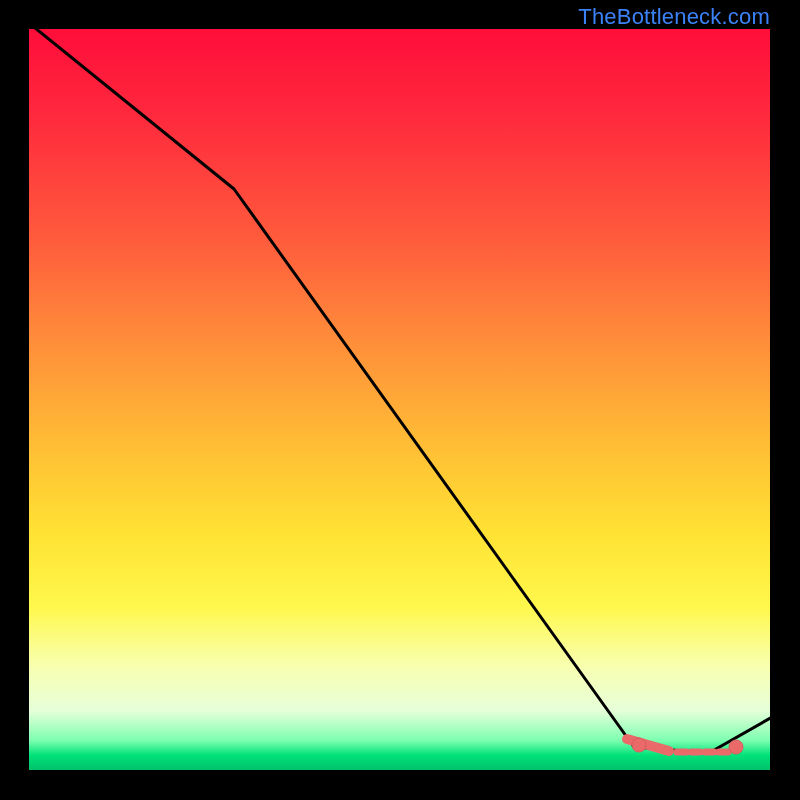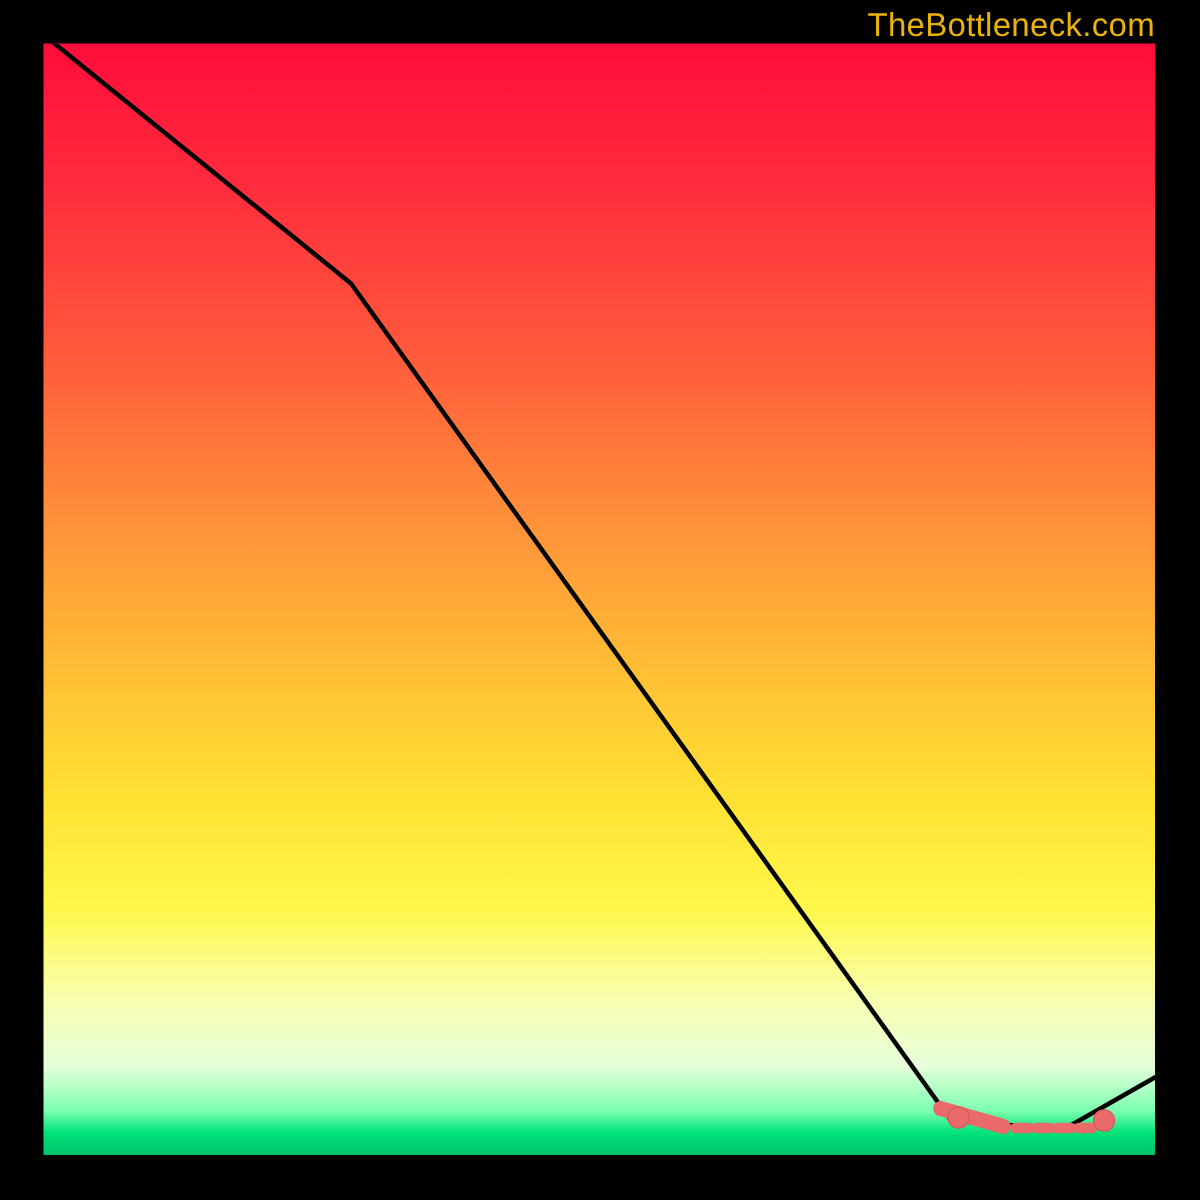--- a/index.html
+++ b/index.html
@@ -45,21 +45,21 @@
     left: 29px;
     top: 29px;
     width: 741px;
     height: 741px;
     pointer-events: none;
   }
   .attribution {
     position: absolute;
     top: 4px;
     right: 30px;
-    color: #eab308;
+    color: #3b82f6;
     font-size: 22px;
     letter-spacing: 0.2px;
   }
 </style>
 </head>
 <body>
 
 <div class="frame">
   <div class="plot-area"></div>
 

